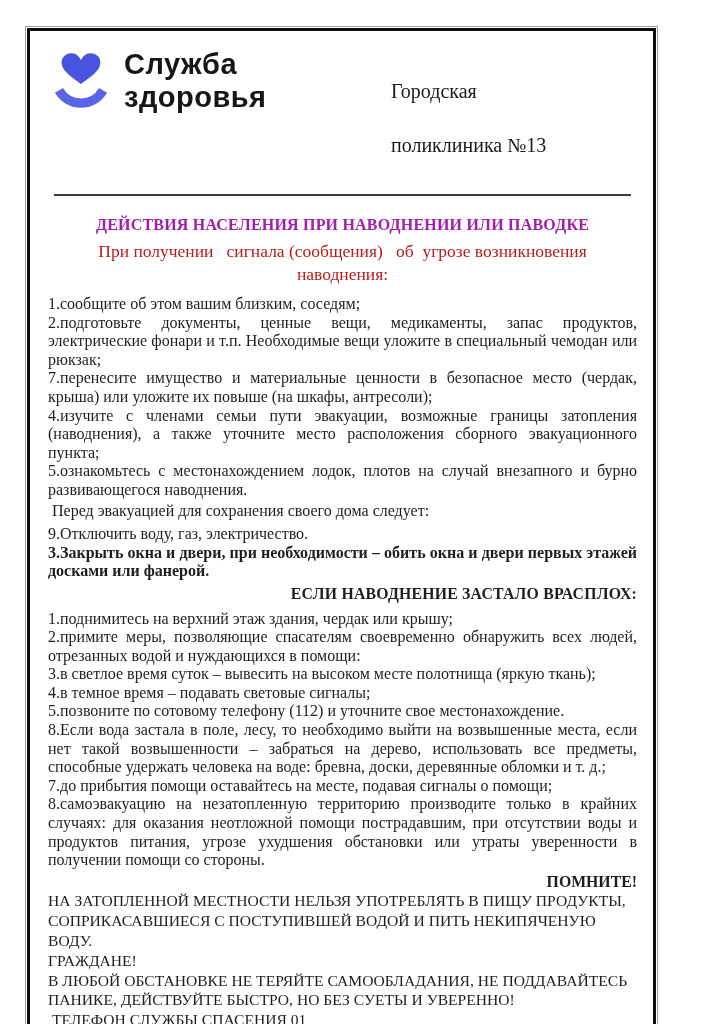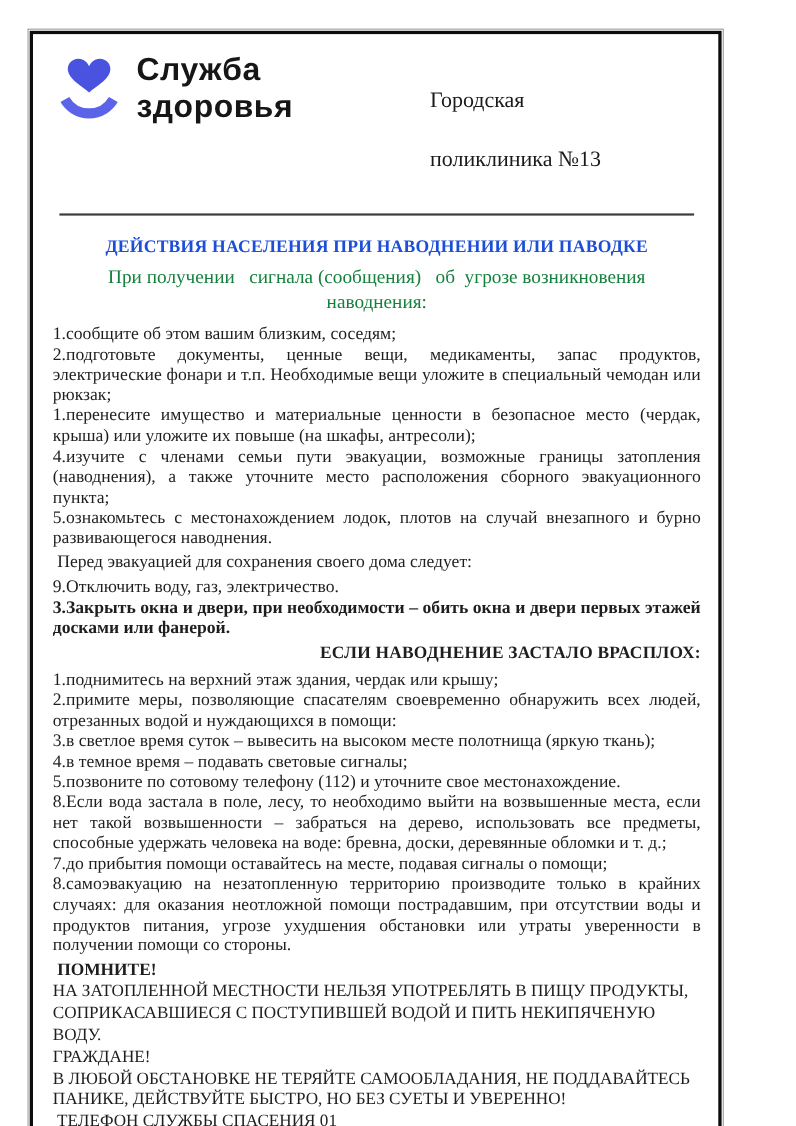--- a/index.html
+++ b/index.html
@@ -22,35 +22,35 @@
     padding-top:3px;
   }
   .clinic{
     margin-left:auto;width:244px;padding-top:6px;
     font-size:20px;line-height:27px;color:#1a1a1a;white-space:pre-line;
   }
   .header-rule{border:0;border-top:2px solid #3c3c3c;margin:8px 6px 0 6px;}
   
   .doc-title{
     text-align:center;font-weight:bold;font-size:16px;letter-spacing:.2px;
-    color:#1d4ed8;margin:20px 0 6px 0;
+    color:#a21caf;margin:20px 0 6px 0;
   }
   .doc-subtitle{
     text-align:center;font-size:17.5px;line-height:23px;white-space:pre-wrap;
-    color:#15803d;margin:0 0 9px 0;
+    color:#b91c1c;margin:0 0 9px 0;
   }
   .doc-body p{margin:0;font-size:16px;line-height:18.6px;color:#1e1e1e;}
   .p-item{text-align:justify;}
   .p-semibold{font-weight:bold;color:#161616;}
   .p-lead{white-space:pre-wrap;margin-top:2px !important;margin-bottom:4px !important;}
   .p-heading{
     text-align:right;font-weight:bold;font-size:15.8px !important;
     color:#141414;margin:4px 0 6px 0 !important;letter-spacing:.2px;
   }
-  .p-bold{font-weight:bold;white-space:pre-wrap;font-size:15.8px !important;margin-top:3px !important;}
+  .p-bold{font-weight:bold;white-space:pre-wrap;font-size:15.8px !important;margin-top:3px !important;text-align:right;}
   .p-caps{font-size:15.6px !important;line-height:19.8px !important;white-space:pre-wrap;}
   .p-footer{font-weight:bold;white-space:pre-wrap;margin-top:7px !important;font-size:15.2px !important;}
   .gap{margin-top:5px !important;}
 </style>
 </head>
 <body>
 
 <div class="frame">
 
   <div class="header">
@@ -72,21 +72,21 @@
 
   <hr class="header-rule">
 
   <div class="doc-title">ДЕЙСТВИЯ НАСЕЛЕНИЯ ПРИ НАВОДНЕНИИ ИЛИ ПАВОДКЕ</div>
   <div class="doc-subtitle">При получении   сигнала (сообщения)   об  угрозе возникновения
 наводнения:</div>
 
   <div class="doc-body" id="doc-body">
       <p class="p-item">1.сообщите об этом вашим близким, соседям;</p>
       <p class="p-item">2.подготовьте документы, ценные вещи, медикаменты, запас продуктов, электрические фонари и т.п. Необходимые вещи уложите в специальный чемодан или рюкзак;</p>
-      <p class="p-item">1.перенесите имущество и материальные ценности в безопасное место (чердак, крыша) или уложите их повыше (на шкафы, антресоли);</p>
+      <p class="p-item">7.перенесите имущество и материальные ценности в безопасное место (чердак, крыша) или уложите их повыше (на шкафы, антресоли);</p>
       <p class="p-item">4.изучите с членами семьи пути эвакуации, возможные границы затопления (наводнения), а также уточните место расположения сборного эвакуационного пункта;</p>
       <p class="p-item">5.ознакомьтесь с местонахождением лодок, плотов на случай внезапного и бурно развивающегося наводнения.</p>
       <p class="p-lead"> Перед эвакуацией для сохранения своего дома следует:</p>
       <p class="p-item gap">9.Отключить воду, газ, электричество.</p>
       <p class="p-item p-semibold">3.Закрыть окна и двери, при необходимости – обить окна и двери первых этажей досками или фанерой.</p>
       <p class="p-heading">ЕСЛИ НАВОДНЕНИЕ ЗАСТАЛО ВРАСПЛОХ:</p>
       <p class="p-item gap">1.поднимитесь на верхний этаж здания, чердак или крышу;</p>
       <p class="p-item">2.примите меры, позволяющие спасателям своевременно обнаружить всех людей, отрезанных водой и нуждающихся в помощи:</p>
       <p class="p-item">3.в светлое время суток – вывесить на высоком месте полотнища (яркую ткань);</p>
       <p class="p-item">4.в темное время – подавать световые сигналы;</p>

